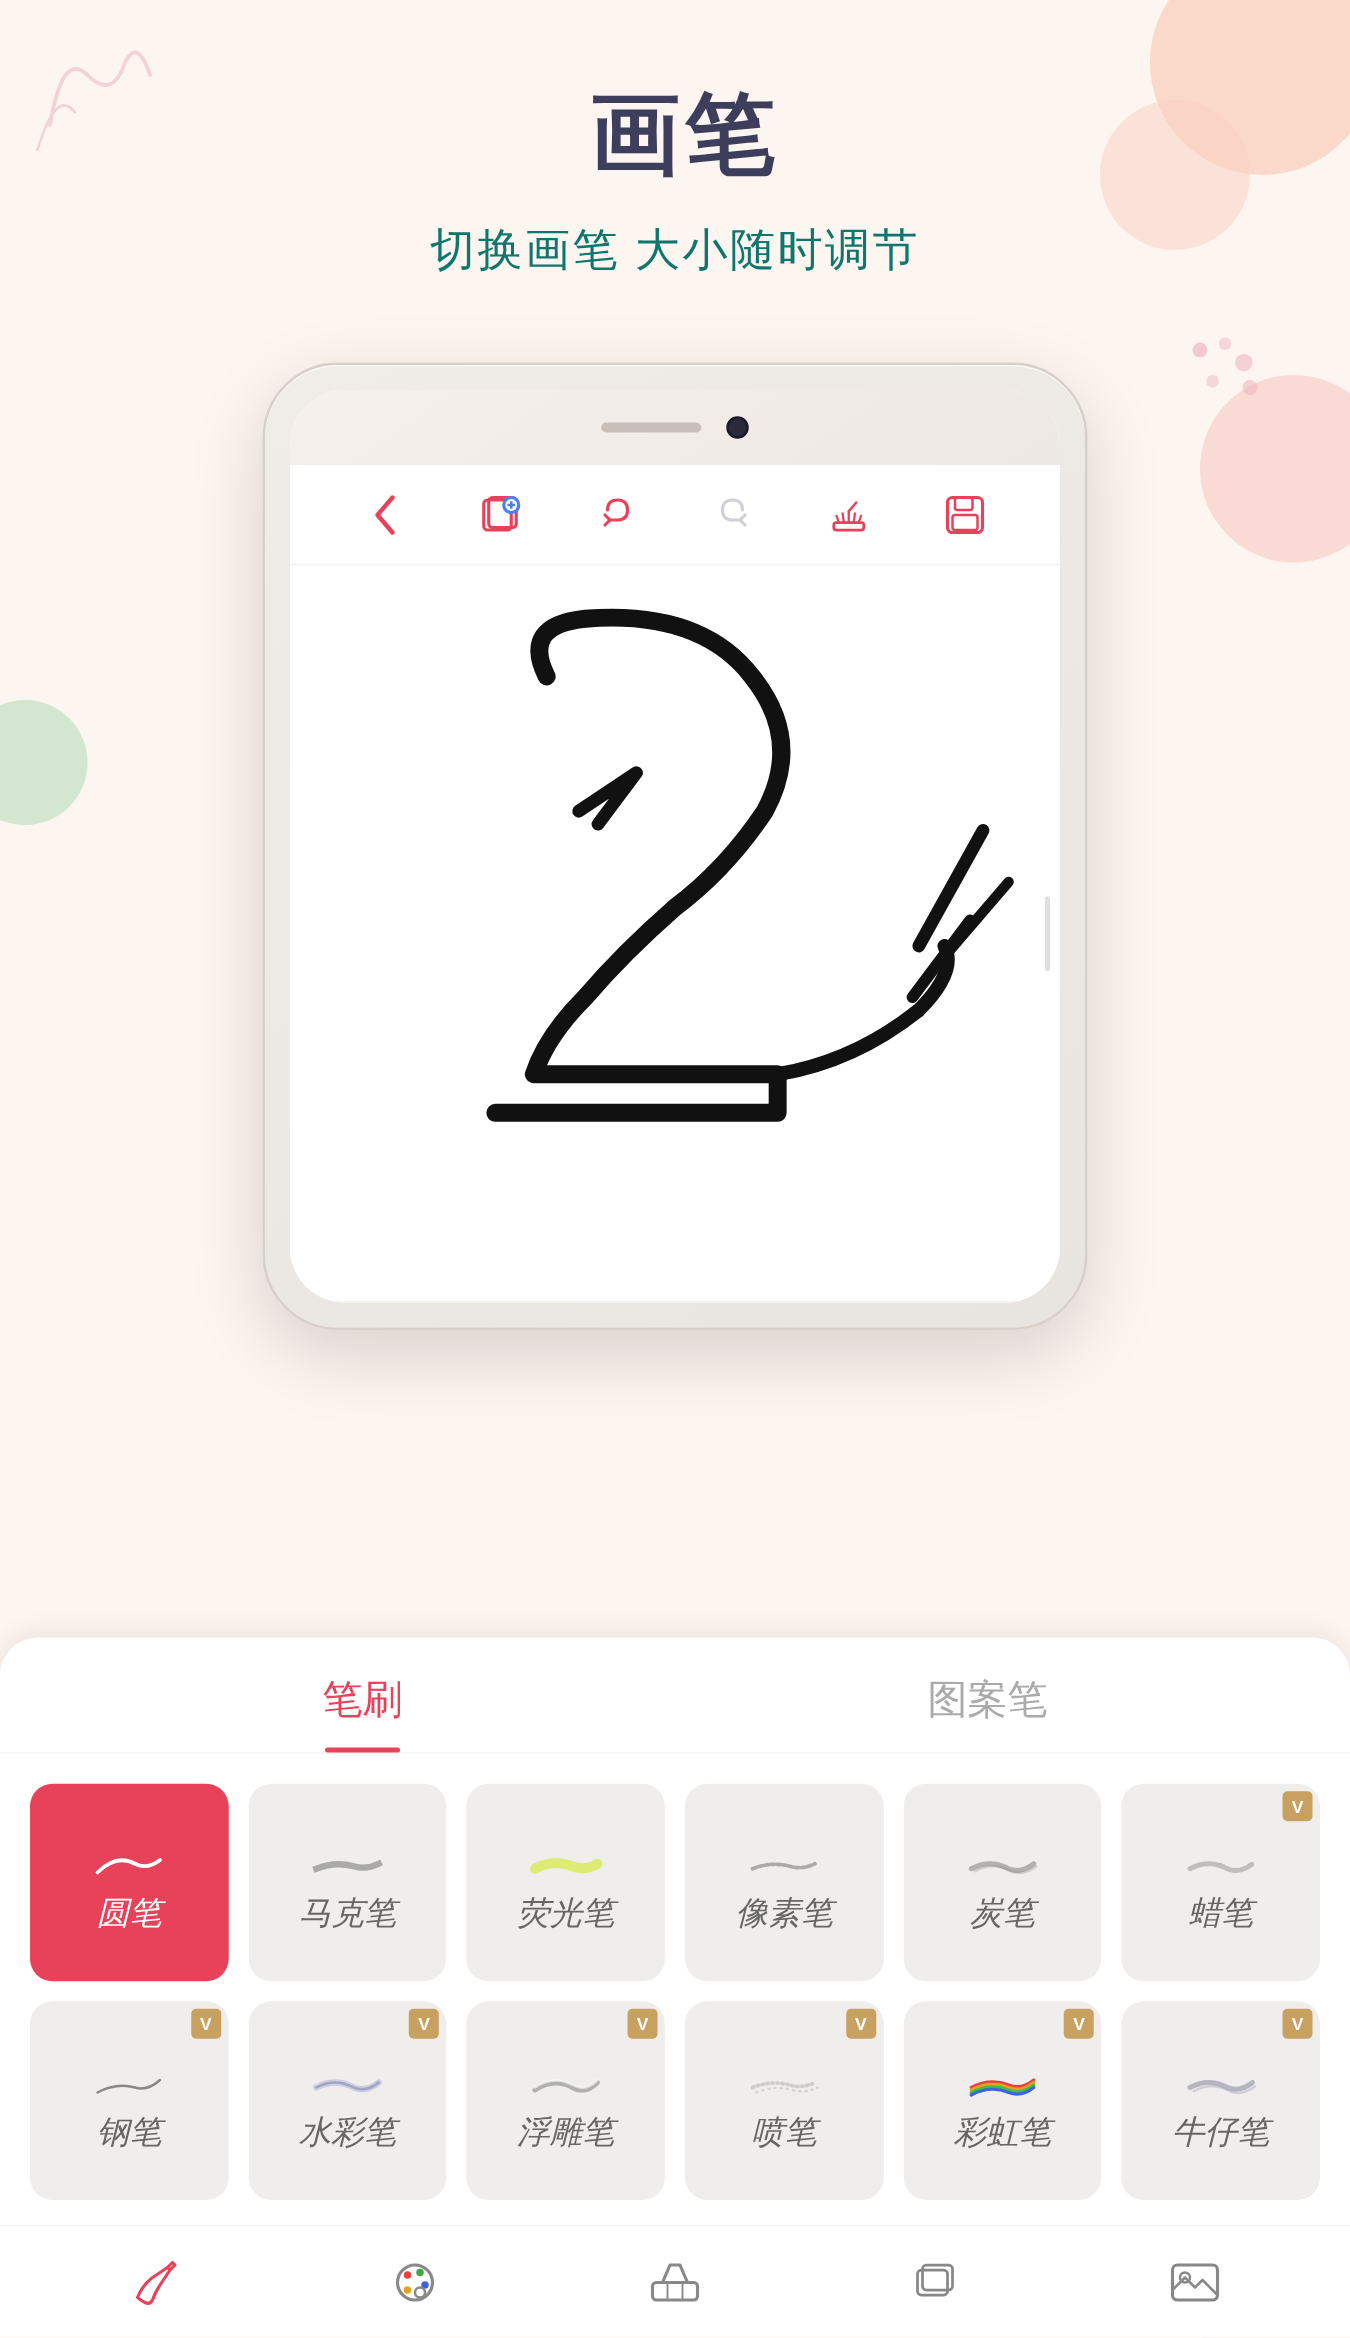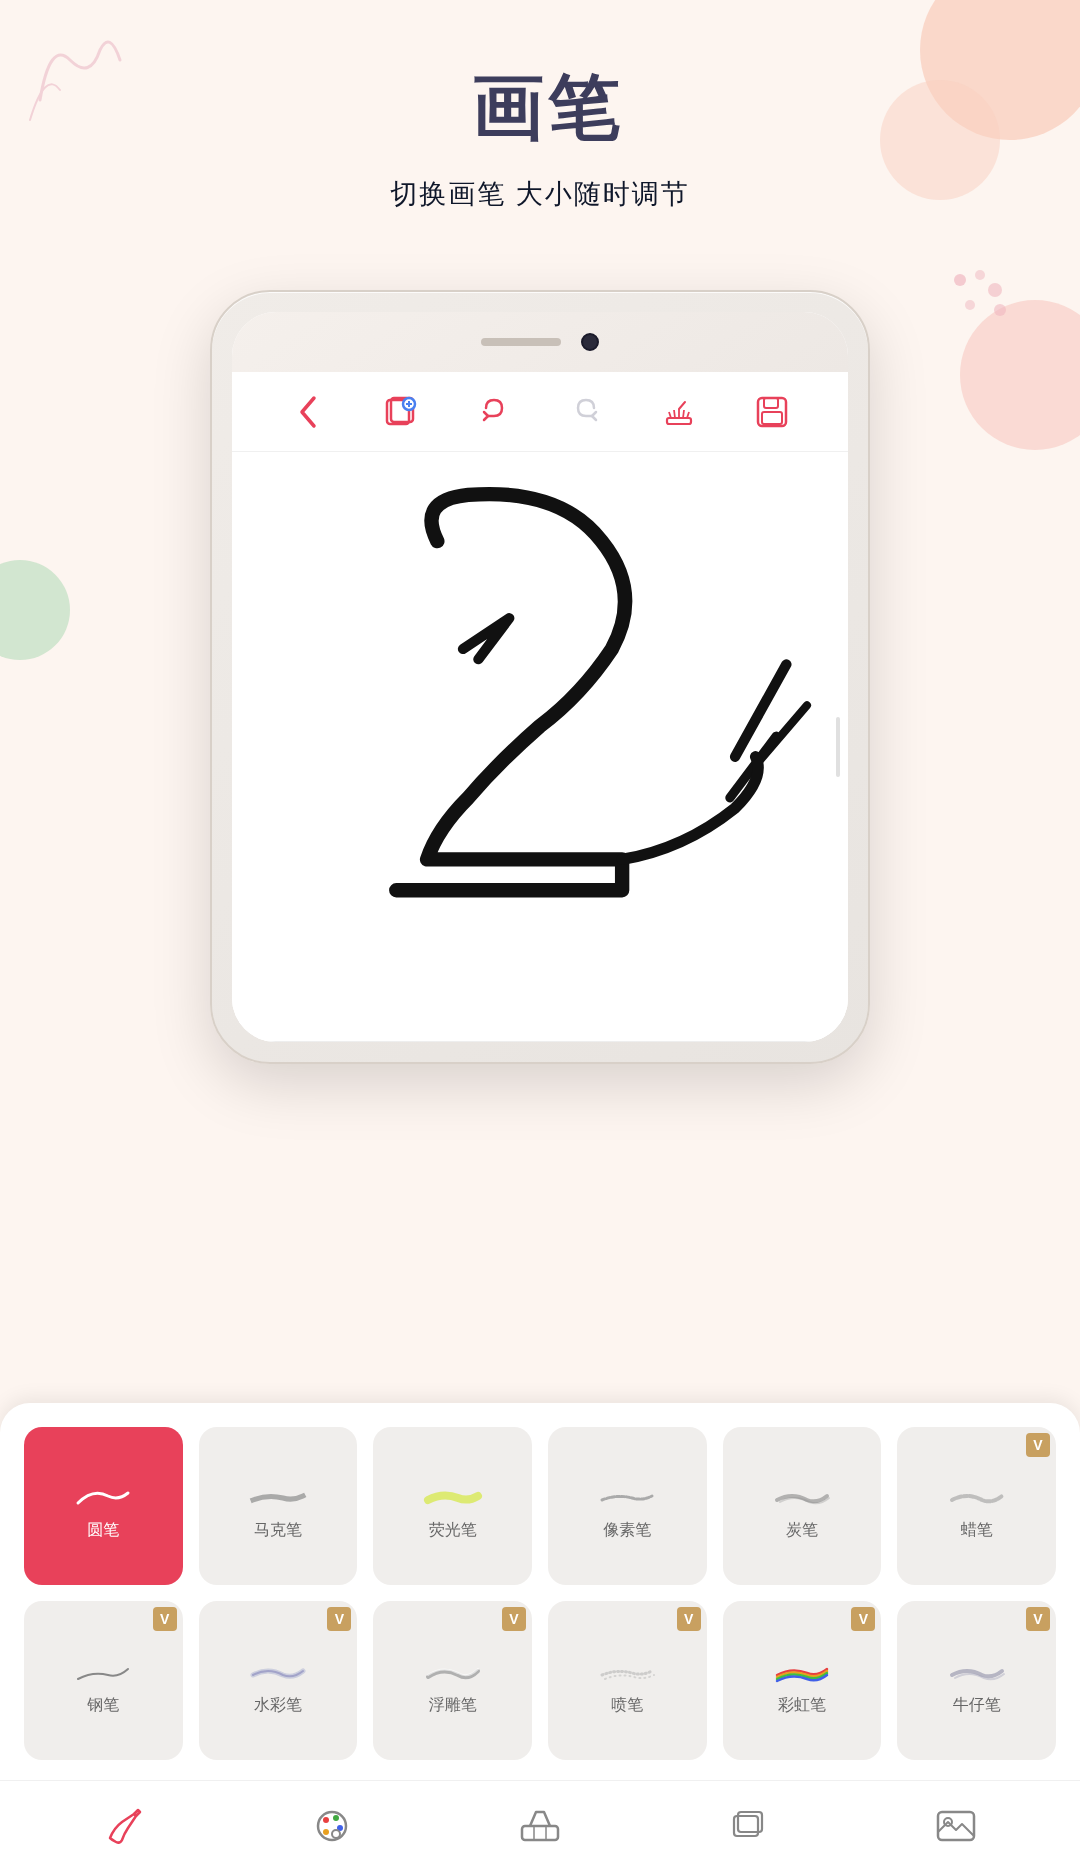--- a/index.html
+++ b/index.html
@@ -88,22 +88,22 @@
       z-index: 2;
     }
     .main-title {
       font-size: 72px;
       font-weight: 800;
       color: #3d3d5c;
       letter-spacing: 4px;
       padding-left: 16px;
     }
     .subtitle {
-      font-size: 27px;
-      color: #0f172a;
+      font-size: 36px;
+      color: #0f766e;
       margin-top: 20px;
       letter-spacing: 2px;
     }
 
     
     .phone-container {
       position: absolute;
       top: 290px;
       left: 50%;
       transform: translateX(-50%);
@@ -233,23 +233,24 @@
       background: #e8415a;
     }
     .brush-item .brush-preview {
       height: 36px;
       display: flex;
       align-items: center;
       justify-content: center;
       margin-bottom: 8px;
     }
     .brush-item .brush-name {
-      font-size: 16px;
+      font-size: 26px;
       color: #666;
       line-height: 1;
+      font-style: italic;
     }
     .brush-item.active .brush-name {
       color: #fff;
     }
     .brush-item .vip-badge {
       position: absolute;
       top: 6px; right: 6px;
       width: 24px; height: 24px;
       background: #c8a060;
       border-radius: 4px;
@@ -386,20 +387,24 @@
           <div style="position:absolute;right:8px;top:50%;transform:translateY(-50%);width:4px;height:60px;background:#e0e0e0;border-radius:2px;"></div>
         </div>
 
       </div>
     </div>
   </div>
 </div>
 
 <div style="position:absolute;bottom:90px;left:0;right:0;background:#fff;border-radius:30px 30px 0 0;z-index:20;box-shadow:0 -4px 20px rgba(0,0,0,0.08);">
 
+  <div class="brush-tabs">
+    <div class="brush-tab active">笔刷</div>
+    <div class="brush-tab">图案笔</div>
+  </div>
 
   <div class="brush-grid">
 
     <div class="brush-item active">
       <div class="brush-preview">
         <svg width="60" height="36" viewBox="0 0 60 36">
           <path d="M5 25 Q20 10 35 18 Q45 23 55 15" class="stroke-wavy-white"></path>
         </svg>
       </div>
       <div class="brush-name">圆笔</div>

